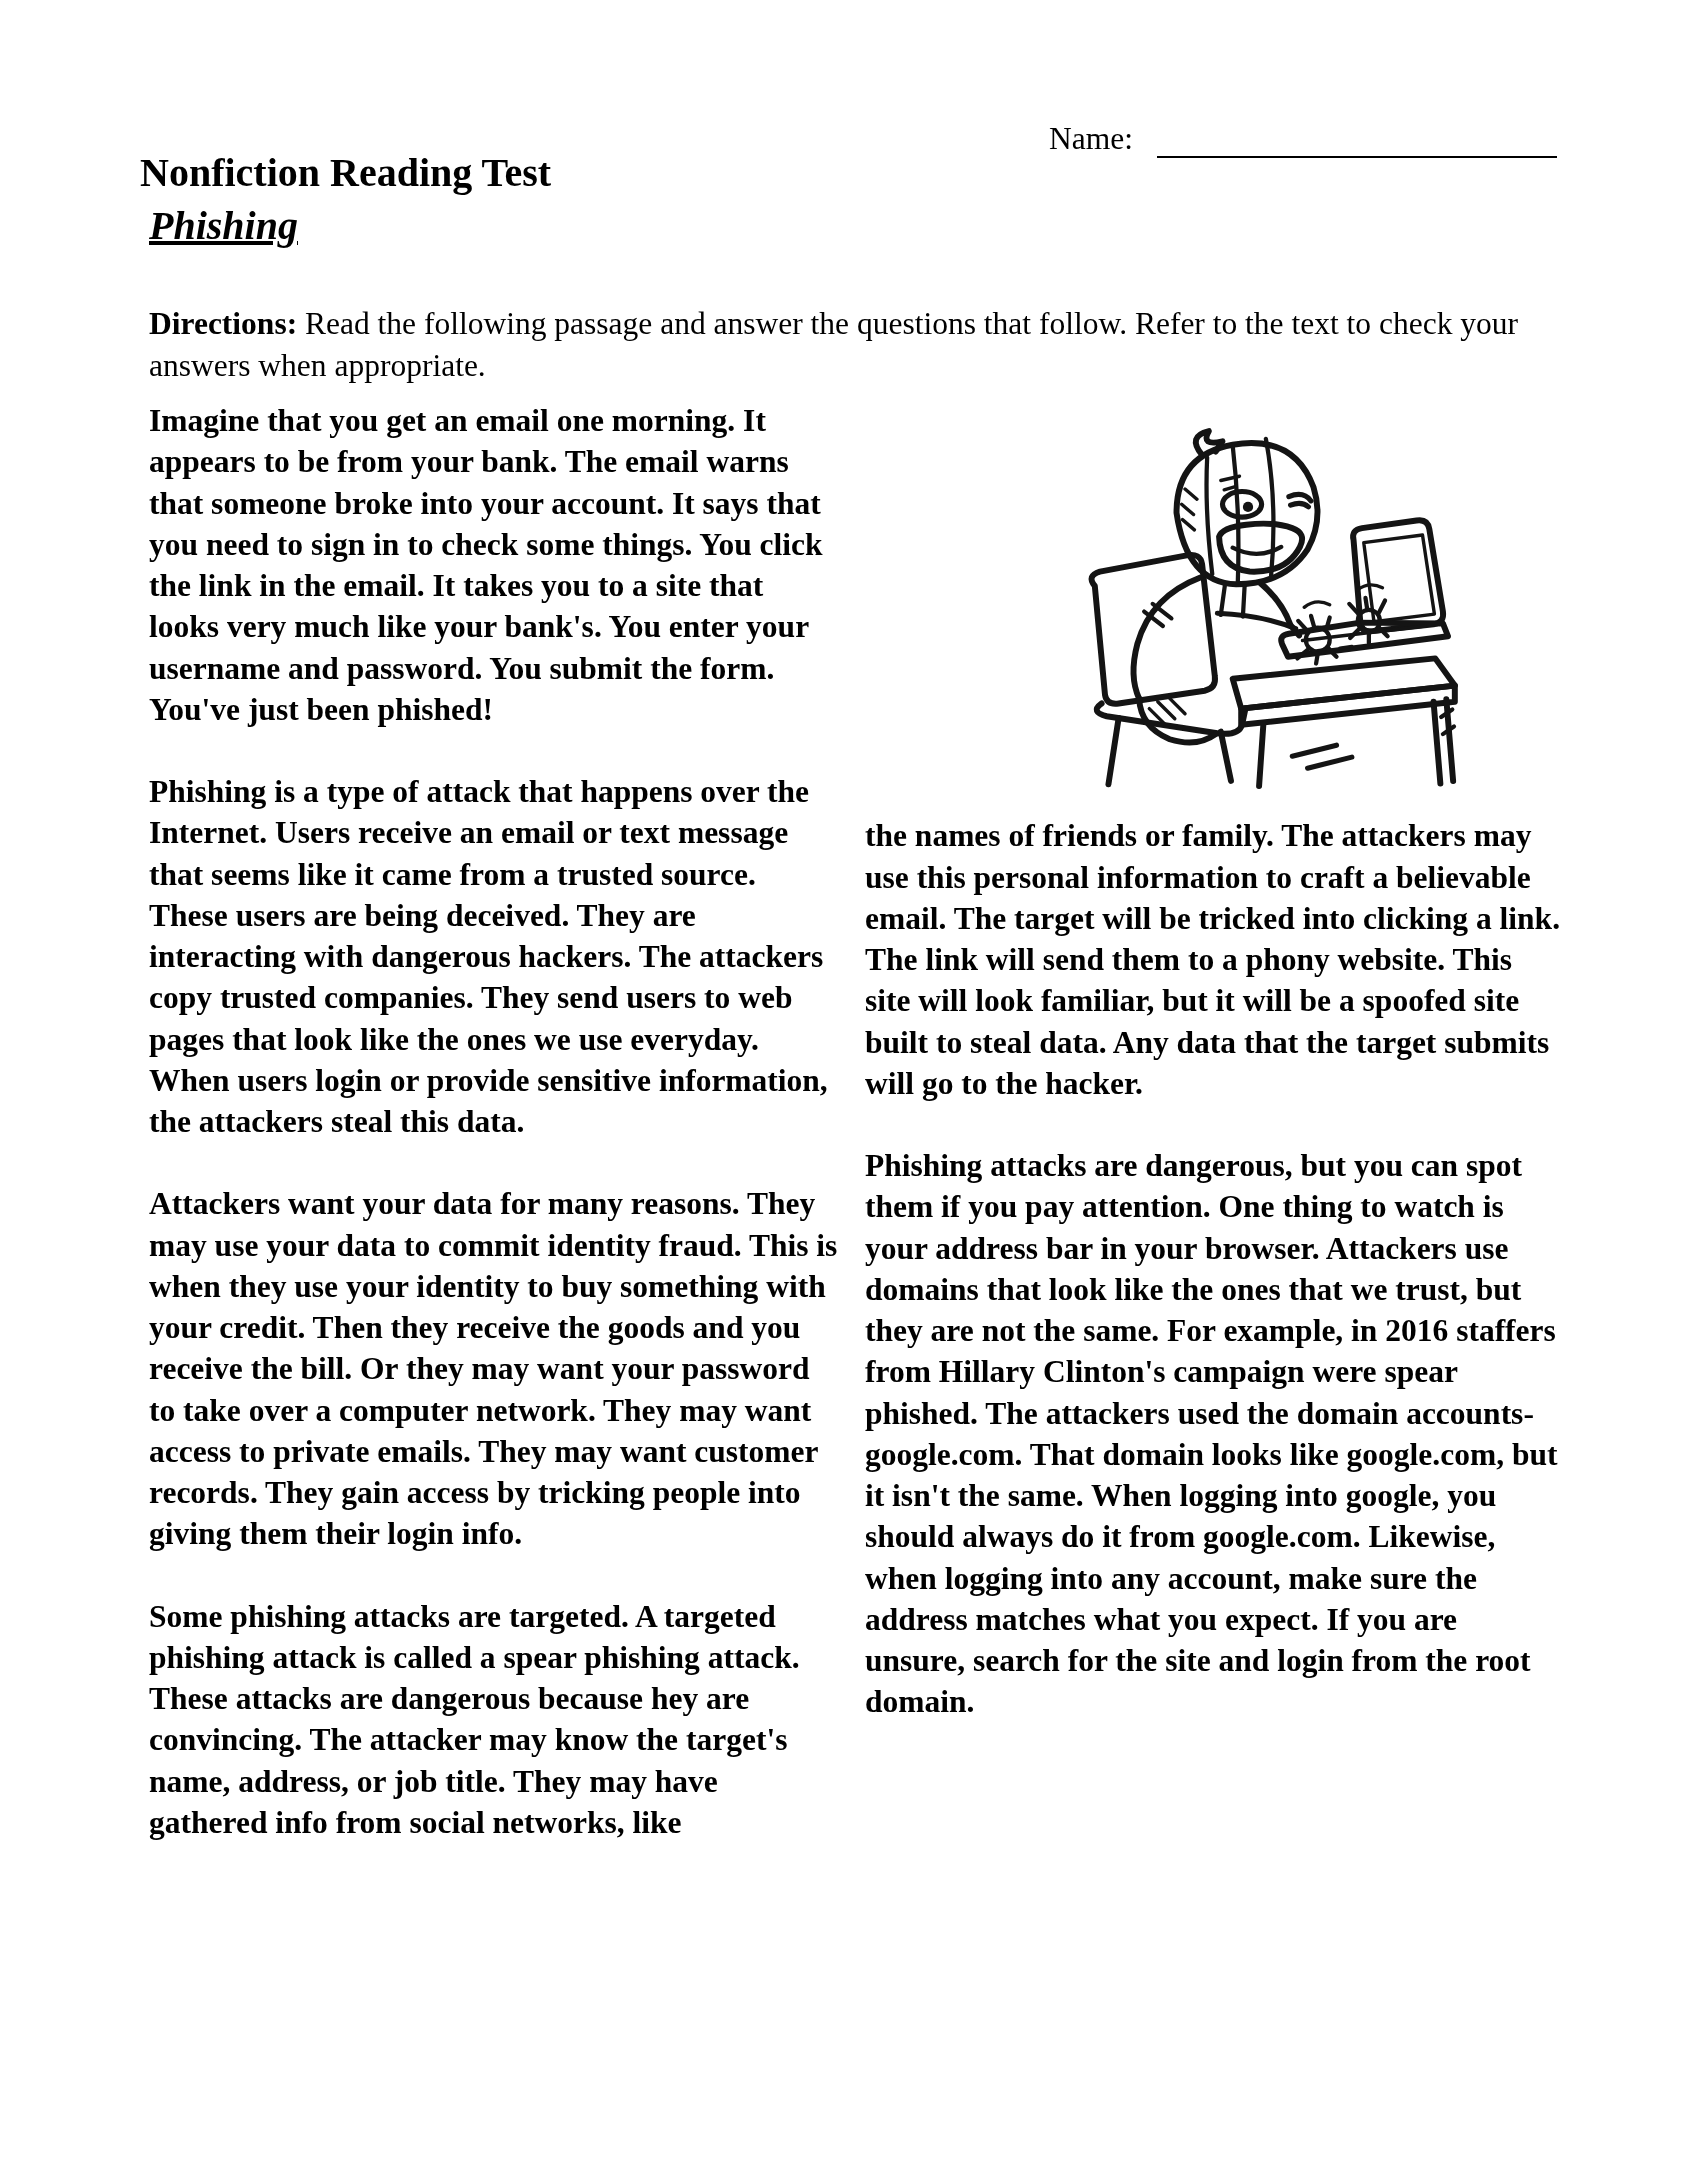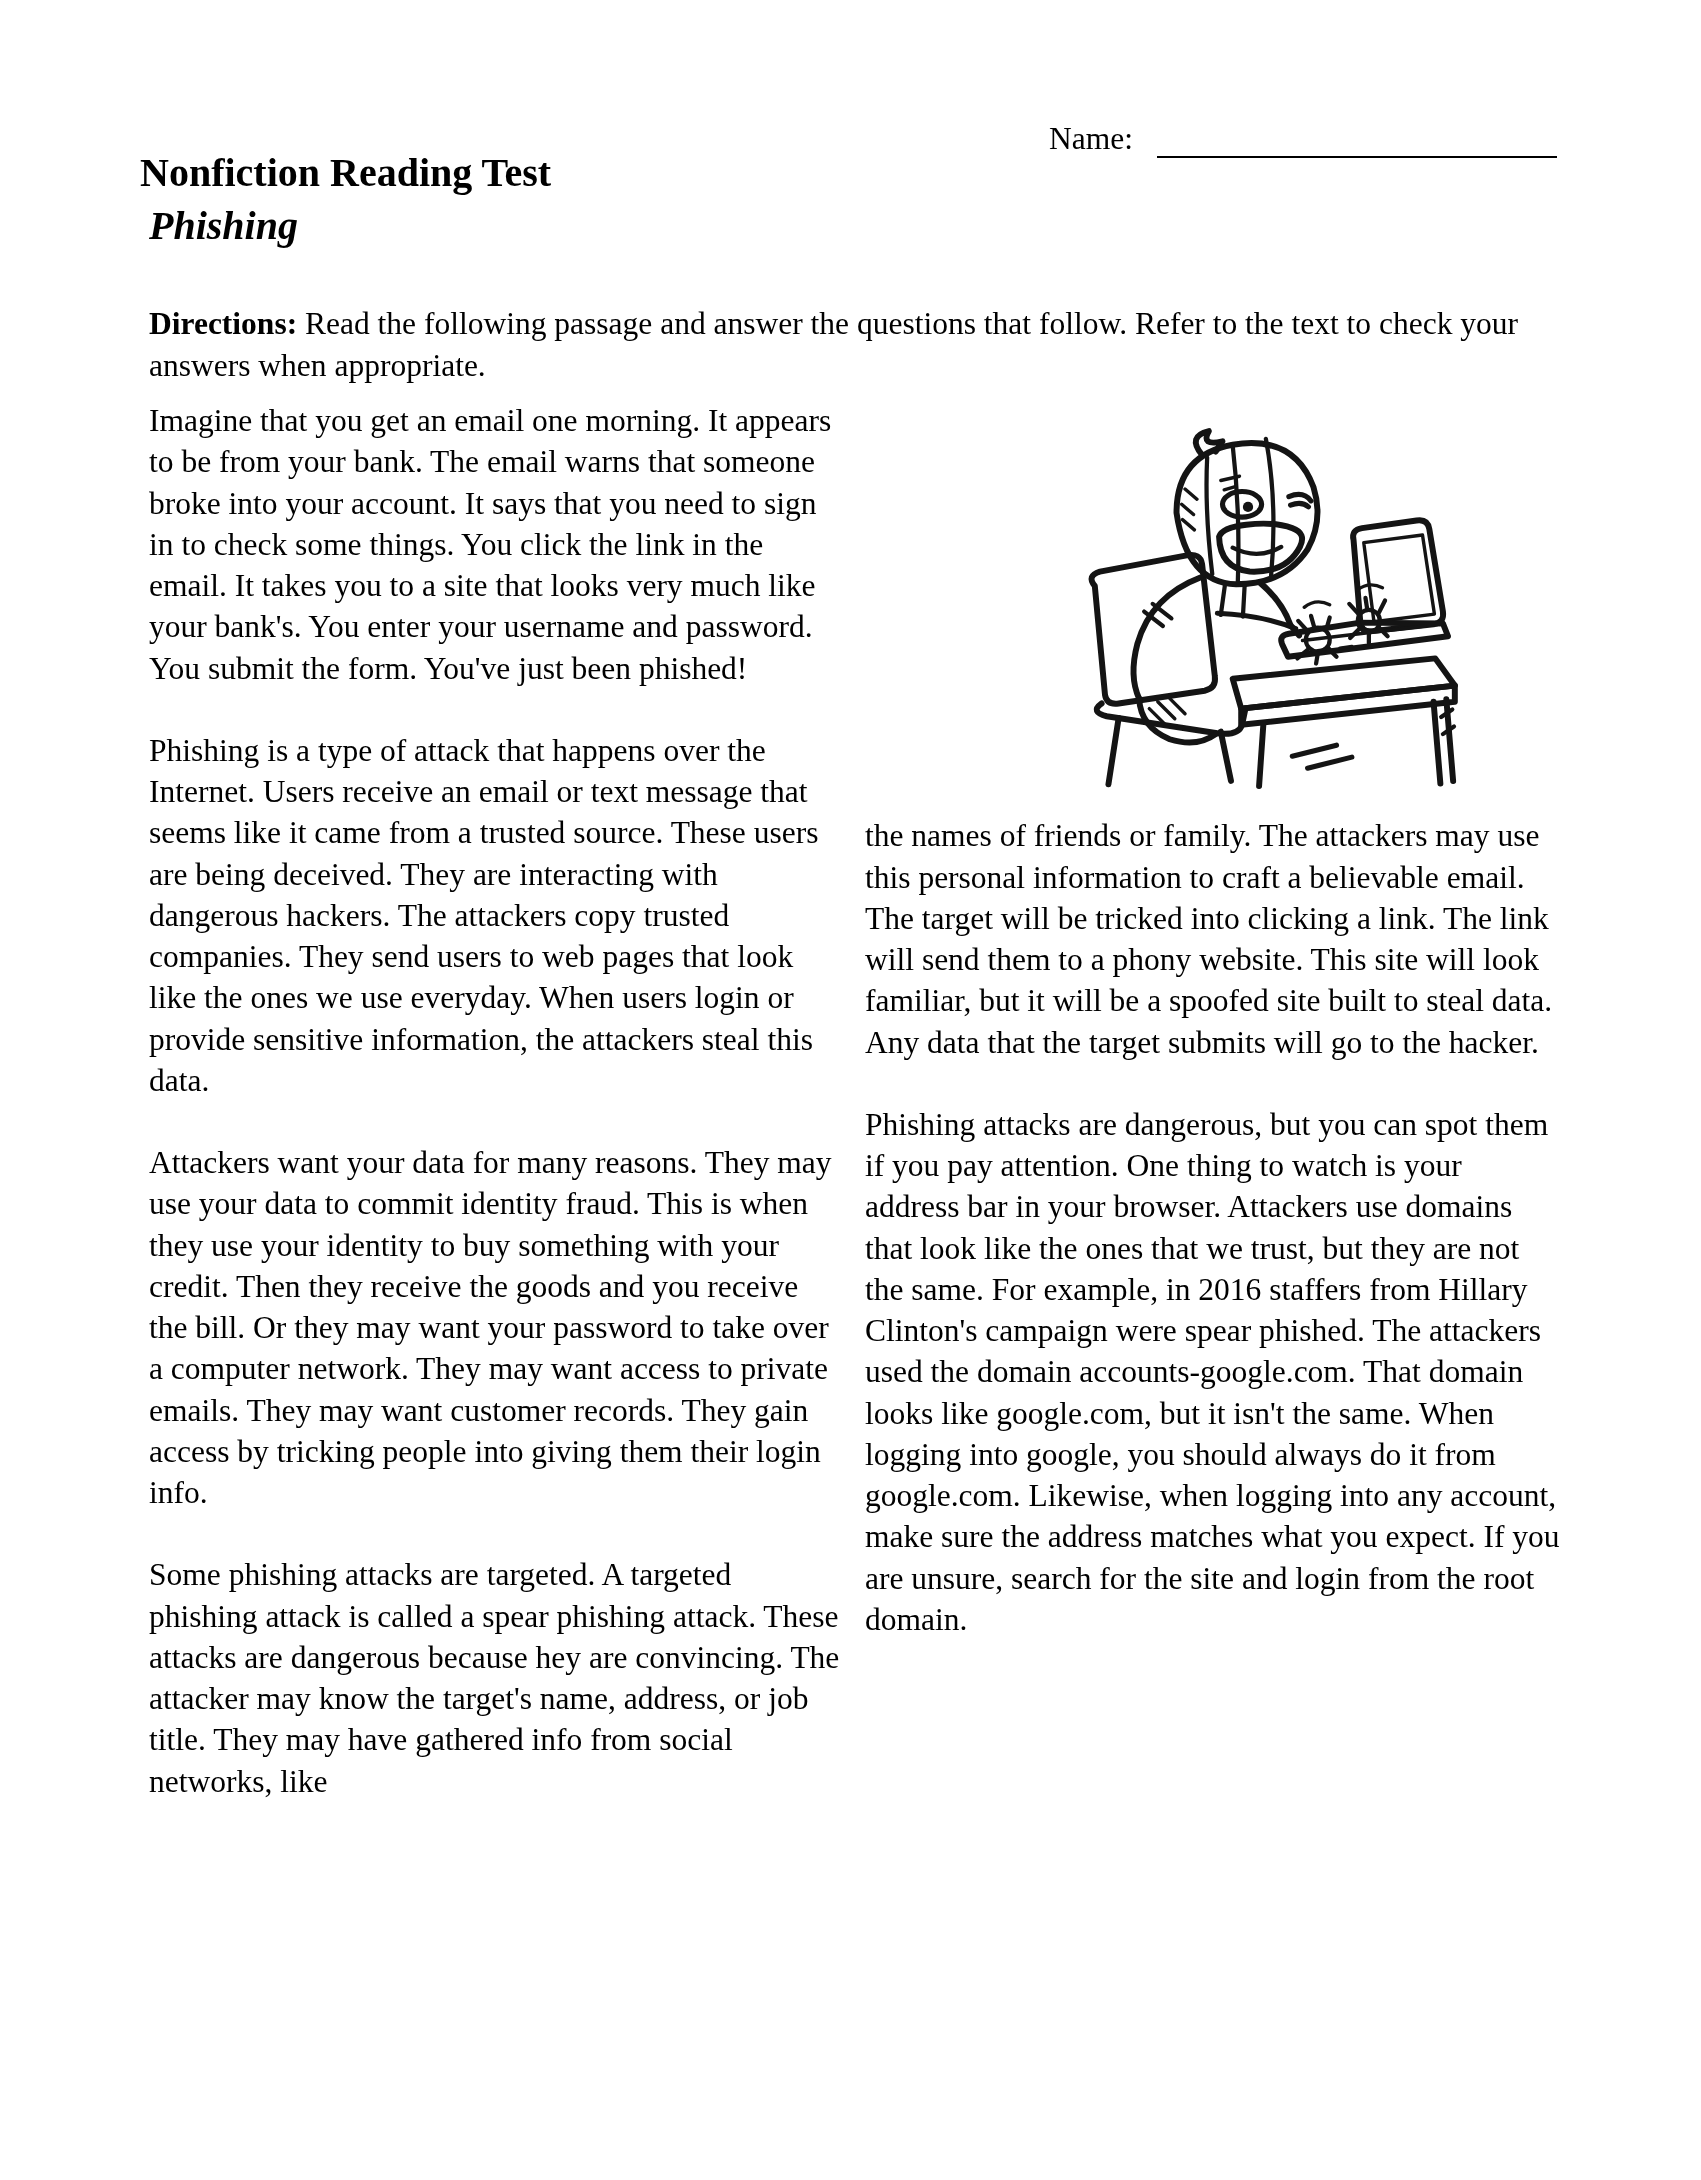--- a/index.html
+++ b/index.html
@@ -23,33 +23,33 @@
     display:inline-block;
     width:400px;height:37px;
     border-bottom:2.6px solid #000;
   }
   .title{
     position:absolute;top:150px;left:140px;
     font-size:40px;font-weight:bold;line-height:1.15;
   }
   .subtitle{
     position:absolute;top:203px;left:149px;
-    font-size:40px;font-weight:bold;font-style:italic;line-height:1.15;
+    font-size:40px;font-weight:bold;font-style:italic;line-height:1.15;text-decoration:underline;
   }
   .directions{
     position:absolute;top:271px;left:149px;
     width:1401px;
     font-size:31.5px;line-height:1.32;margin-top:32px;
   }
   .directions .dir-label{font-weight:bold;}
   
   .columns{
     position:absolute;top:400px;left:149px;
     width:1414px;
-    display:flex;gap:24px;
+    display:flex;gap:24px;font-weight:bold;
   }
   .col{
     font-size:31.5px;line-height:1.31;
     text-align:left;
   }
   .col-left{width:692px;}
   .col-right{width:698px;}
   .col p{margin:0 0 41px 0;}
   .illustration-wrap{
     width:100%;height:400px;

